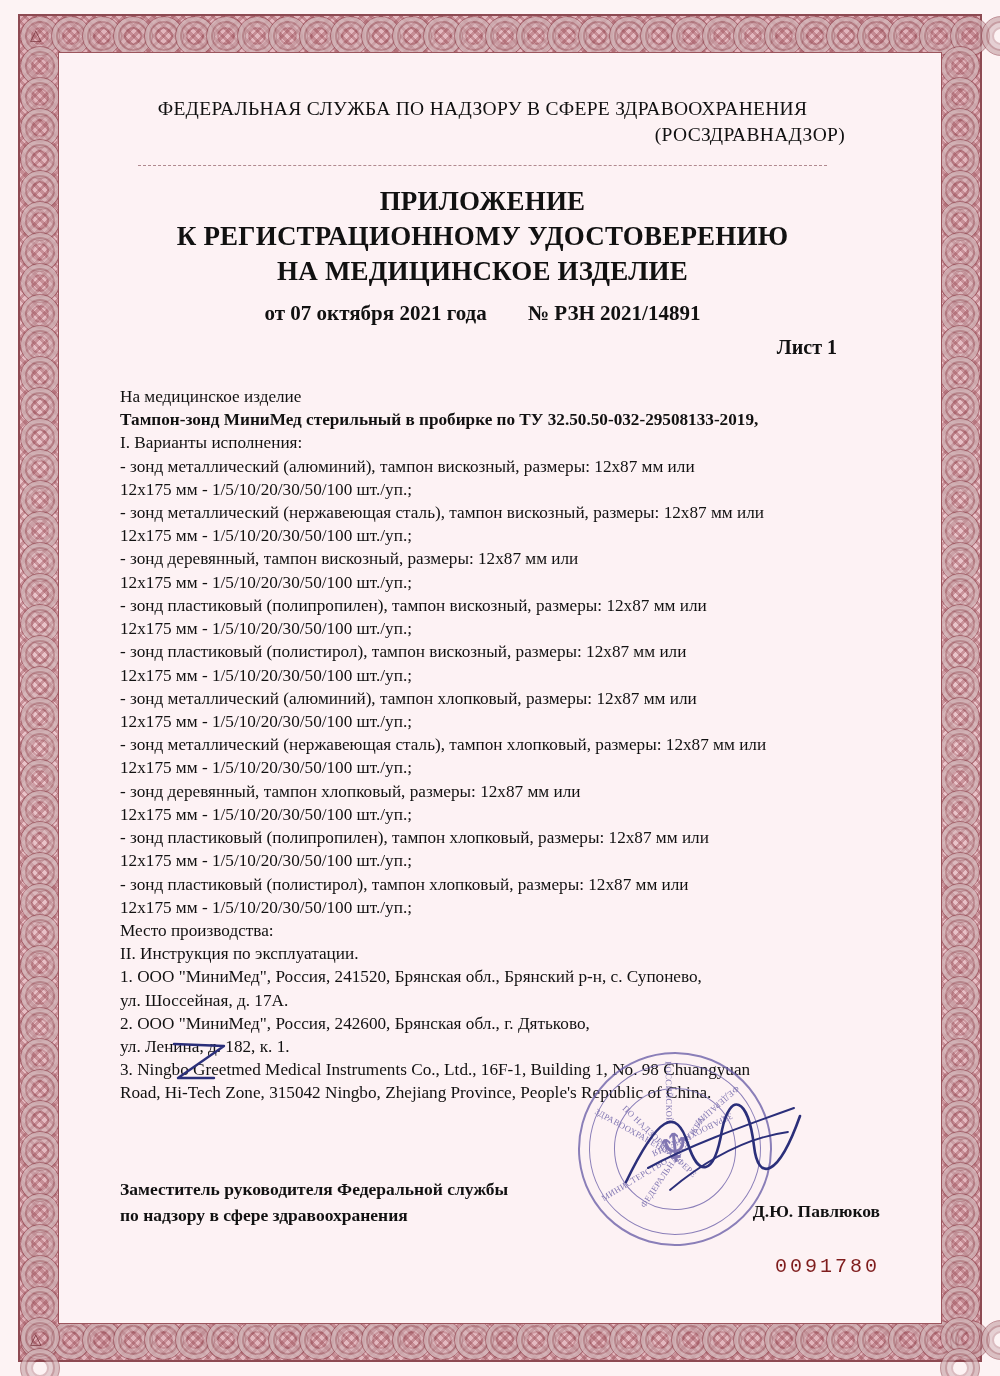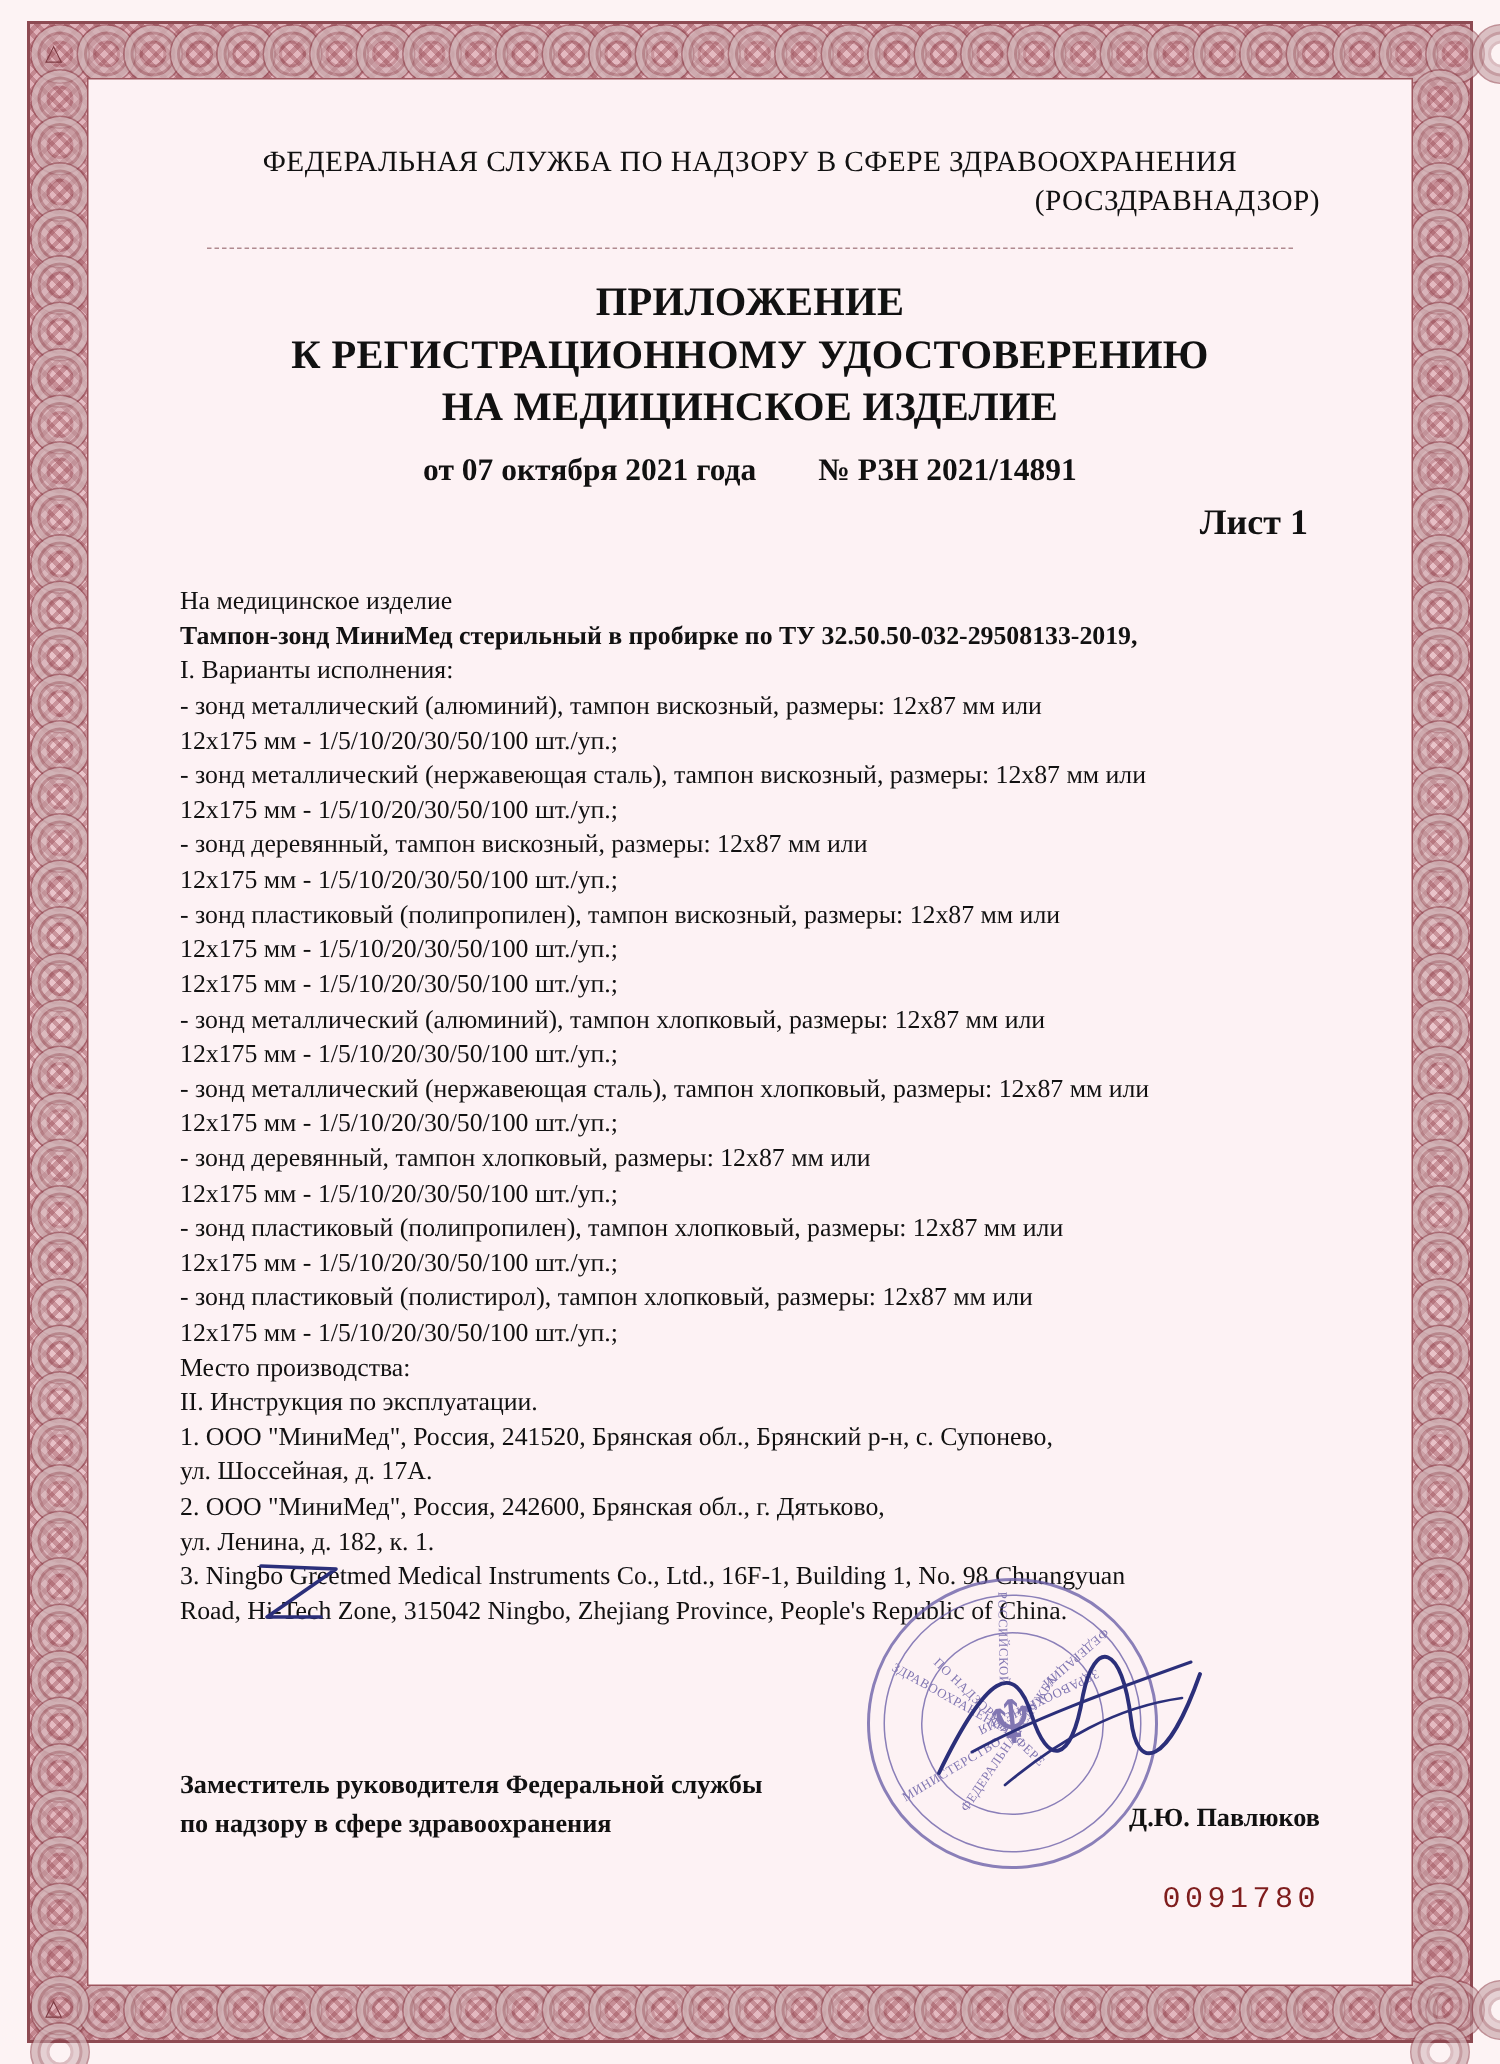--- a/index.html
+++ b/index.html
@@ -74,21 +74,21 @@
   }
   .corner-tl { left: 30px; top: 26px; }
   .corner-bl { left: 30px; bottom: 28px; }
 
   
   .content {
     position: absolute;
     left: 58px; top: 52px;
     width: 884px; height: 1272px;
     box-sizing: border-box;
-    padding: 44px 62px 0 62px;
+    padding: 44px 97px 0 62px;
     color: #111;
   }
   .agency {
     text-align: center;
     font-size: 19.5px;
     letter-spacing: .3px;
     line-height: 1.35;
   }
   .agency .l2 { display: block; text-align: right; }
   .rule {
@@ -110,21 +110,21 @@
   .docline {
     text-align: center;
     font-weight: bold;
     font-size: 21px;
     margin-top: 12px;
   }
   .docline .num { margin-left: 36px; }
   .sheet {
     text-align: right;
     font-weight: bold;
-    font-size: 24px;
+    font-size: 20px;
     margin-top: 10px;
     padding-right: 8px;
   }
 
   .body {
     margin-top: 26px;
     font-size: 17.2px;
     line-height: 1.35;
   }
   .body p { margin: 0; }
@@ -419,20 +419,21 @@
       <p>I. Варианты исполнения:</p>
 
       <p class="ind">- зонд металлический (алюминий), тампон вискозный, размеры: 12х87 мм или</p>
       <p>12х175 мм - 1/5/10/20/30/50/100 шт./уп.;</p>
       <p class="ind">- зонд металлический (нержавеющая сталь), тампон вискозный, размеры: 12х87 мм или</p>
       <p>12х175 мм - 1/5/10/20/30/50/100 шт./уп.;</p>
       <p class="ind">- зонд деревянный, тампон вискозный, размеры: 12х87 мм или</p>
       <p>12х175 мм - 1/5/10/20/30/50/100 шт./уп.;</p>
       <p class="ind">- зонд пластиковый (полипропилен), тампон вискозный, размеры: 12х87 мм или</p>
       <p>12х175 мм - 1/5/10/20/30/50/100 шт./уп.;</p>
+      <p class="ind">- зонд пластиковый (полистирол), тампон вискозный, размеры: 12х87 мм или</p>
       <p>12х175 мм - 1/5/10/20/30/50/100 шт./уп.;</p>
       <p class="ind">- зонд металлический (алюминий), тампон хлопковый, размеры: 12х87 мм или</p>
       <p>12х175 мм - 1/5/10/20/30/50/100 шт./уп.;</p>
       <p class="ind">- зонд металлический (нержавеющая сталь), тампон хлопковый, размеры: 12х87 мм или</p>
       <p>12х175 мм - 1/5/10/20/30/50/100 шт./уп.;</p>
       <p class="ind">- зонд деревянный, тампон хлопковый, размеры: 12х87 мм или</p>
       <p>12х175 мм - 1/5/10/20/30/50/100 шт./уп.;</p>
       <p class="ind">- зонд пластиковый (полипропилен), тампон хлопковый, размеры: 12х87 мм или</p>
       <p>12х175 мм - 1/5/10/20/30/50/100 шт./уп.;</p>
       <p class="ind">- зонд пластиковый (полистирол), тампон хлопковый, размеры: 12х87 мм или</p>

